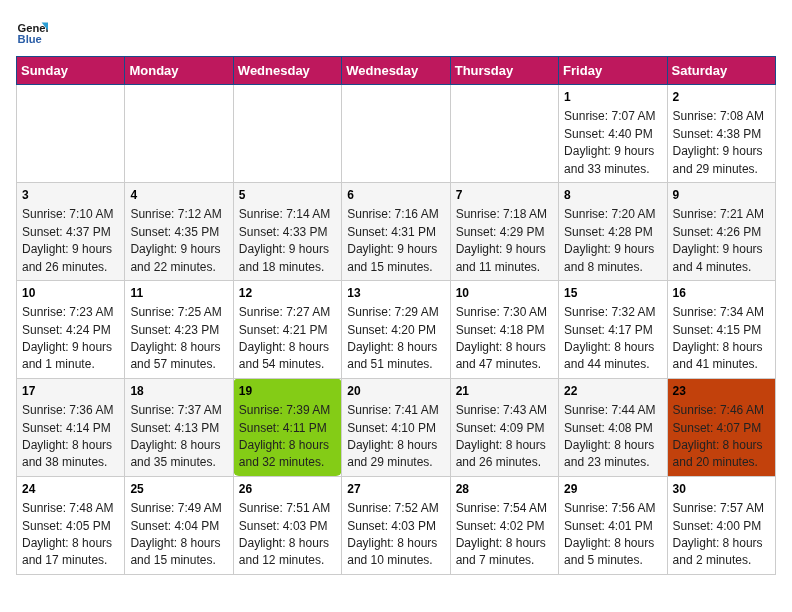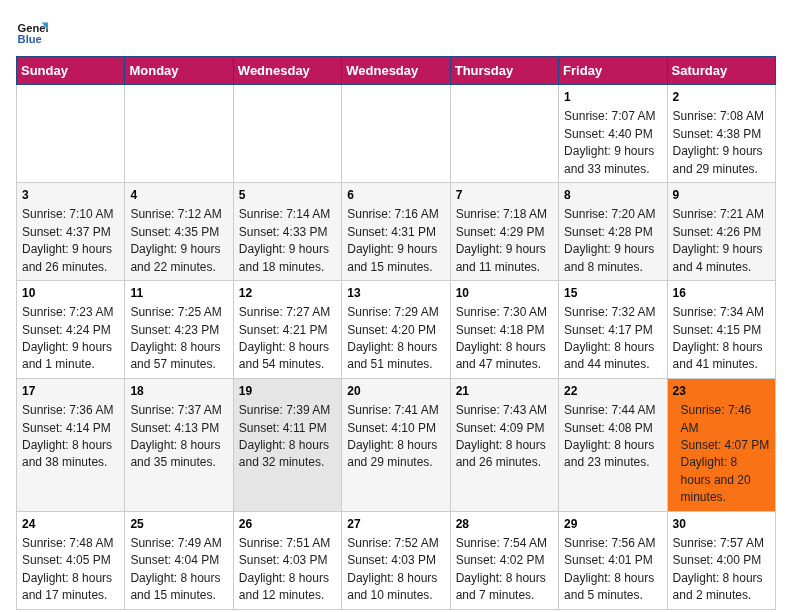--- a/index.html
+++ b/index.html
@@ -221,21 +221,21 @@
           <div class="day-info" style="white-space: pre-line;">Sunrise: 7:36 AM
 Sunset: 4:14 PM
 Daylight: 8 hours and 38 minutes.</div>
         </td>
         <td style="background: rgb(245, 245, 245); margin-top: 32px;">
           <span class="day-num">18</span>
           <div class="day-info" style="white-space: pre-line;">Sunrise: 7:37 AM
 Sunset: 4:13 PM
 Daylight: 8 hours and 35 minutes.</div>
         </td>
-        <td style="background: #e5e5e5;">
+        <td style="background: #84cc16; border-radius: 6px;">
           <span class="day-num">19</span>
           <div class="day-info" style="white-space: pre-line;">Sunrise: 7:39 AM
 Sunset: 4:11 PM
 Daylight: 8 hours and 32 minutes.</div>
         </td>
         <td style="background: rgb(245, 245, 245);">
           <span class="day-num">20</span>
           <div class="day-info" style="white-space: pre-line;">Sunrise: 7:41 AM
 Sunset: 4:10 PM
 Daylight: 8 hours and 29 minutes.</div>
@@ -245,23 +245,23 @@
           <div class="day-info" style="white-space: pre-line;">Sunrise: 7:43 AM
 Sunset: 4:09 PM
 Daylight: 8 hours and 26 minutes.</div>
         </td>
         <td style="background: rgb(245, 245, 245);">
           <span class="day-num">22</span>
           <div class="day-info" style="white-space: pre-line;">Sunrise: 7:44 AM
 Sunset: 4:08 PM
 Daylight: 8 hours and 23 minutes.</div>
         </td>
-        <td style="background: #f97316;">
+        <td style="background: #c2410c;">
           <span class="day-num">23</span>
-          <div class="day-info" style="white-space: pre-line; margin-left: 8px;">Sunrise: 7:46 AM
+          <div class="day-info" style="white-space: pre-line;">Sunrise: 7:46 AM
 Sunset: 4:07 PM
 Daylight: 8 hours and 20 minutes.</div>
         </td>
       </tr>
       <tr>
         <td>
           <span class="day-num">24</span>
           <div class="day-info" style="white-space: pre-line;">Sunrise: 7:48 AM
 Sunset: 4:05 PM
 Daylight: 8 hours and 17 minutes.</div>

